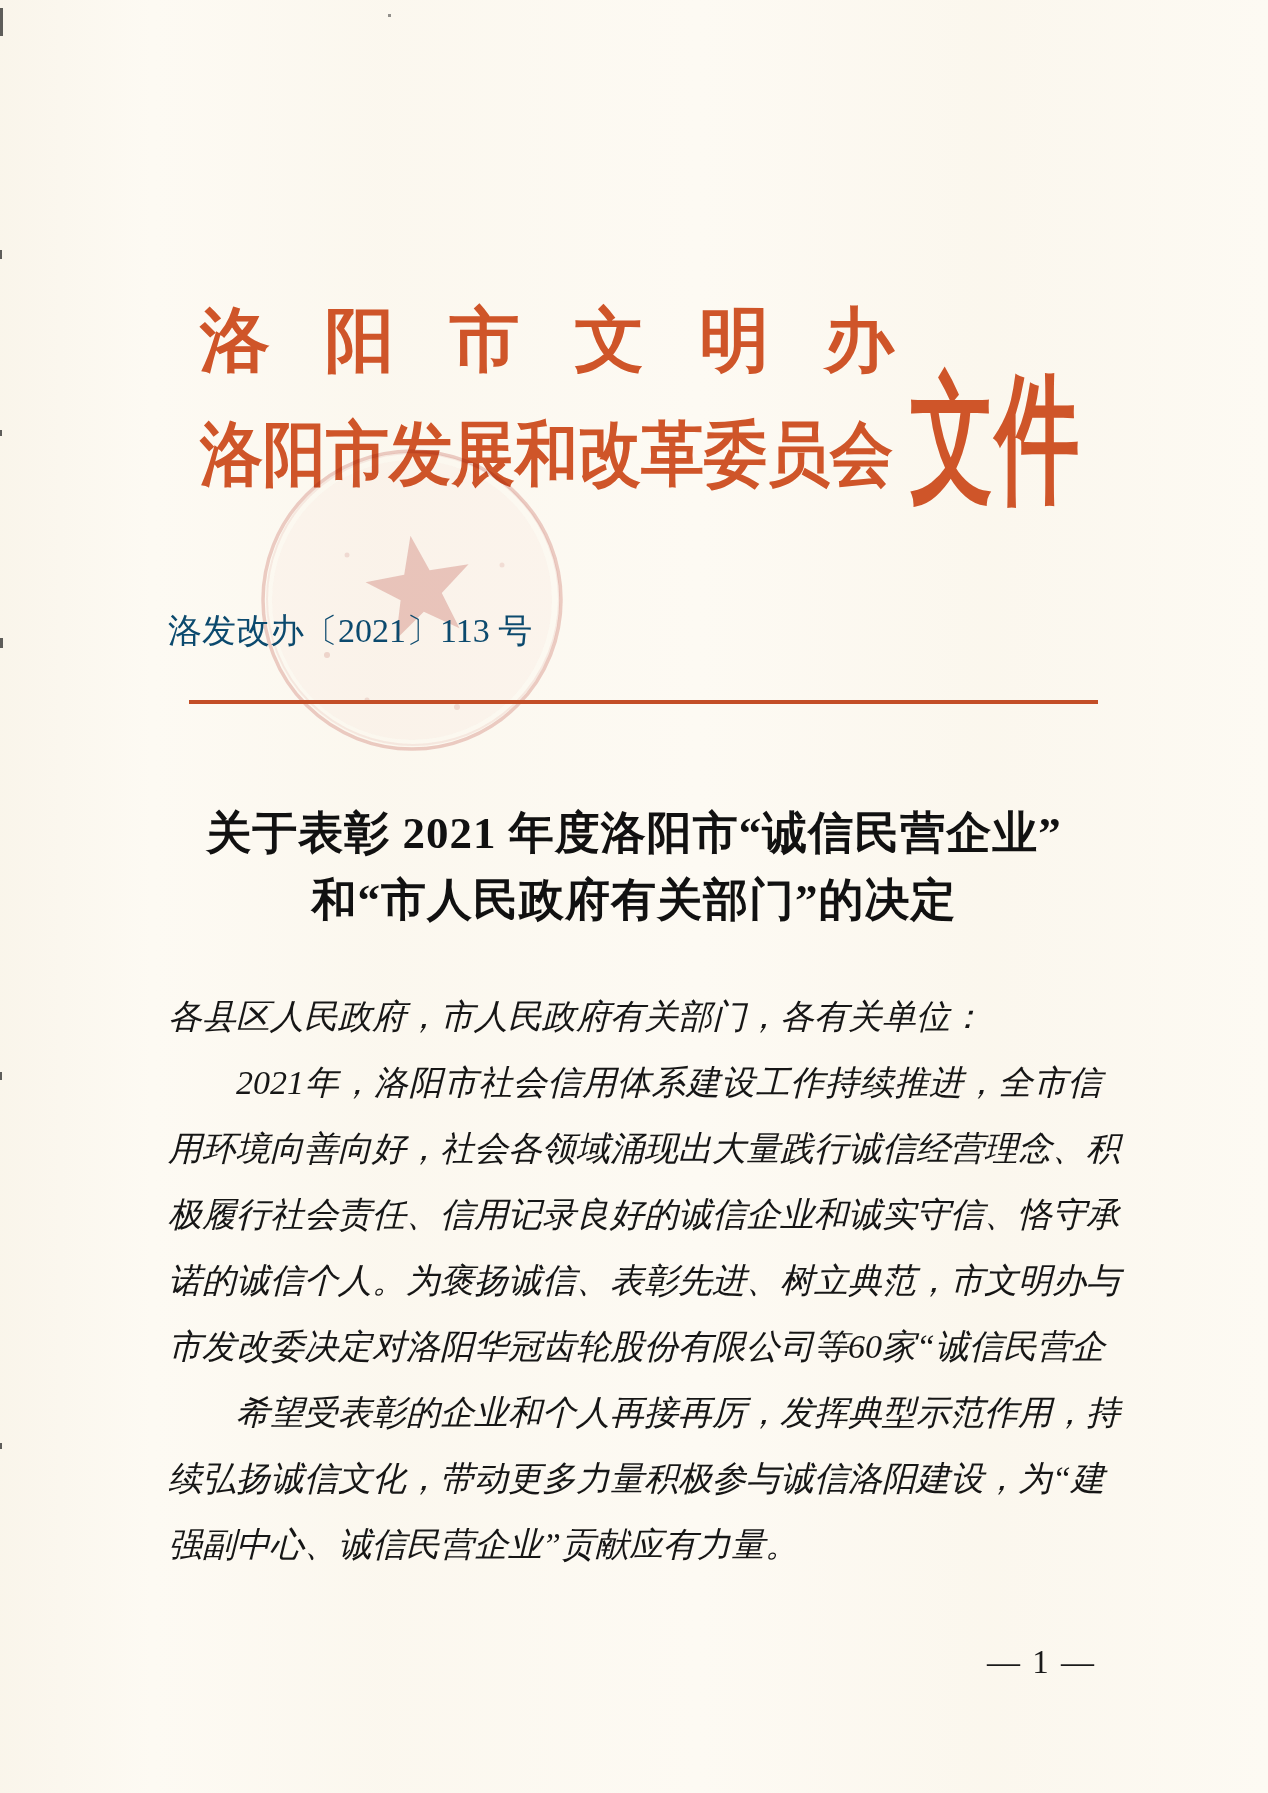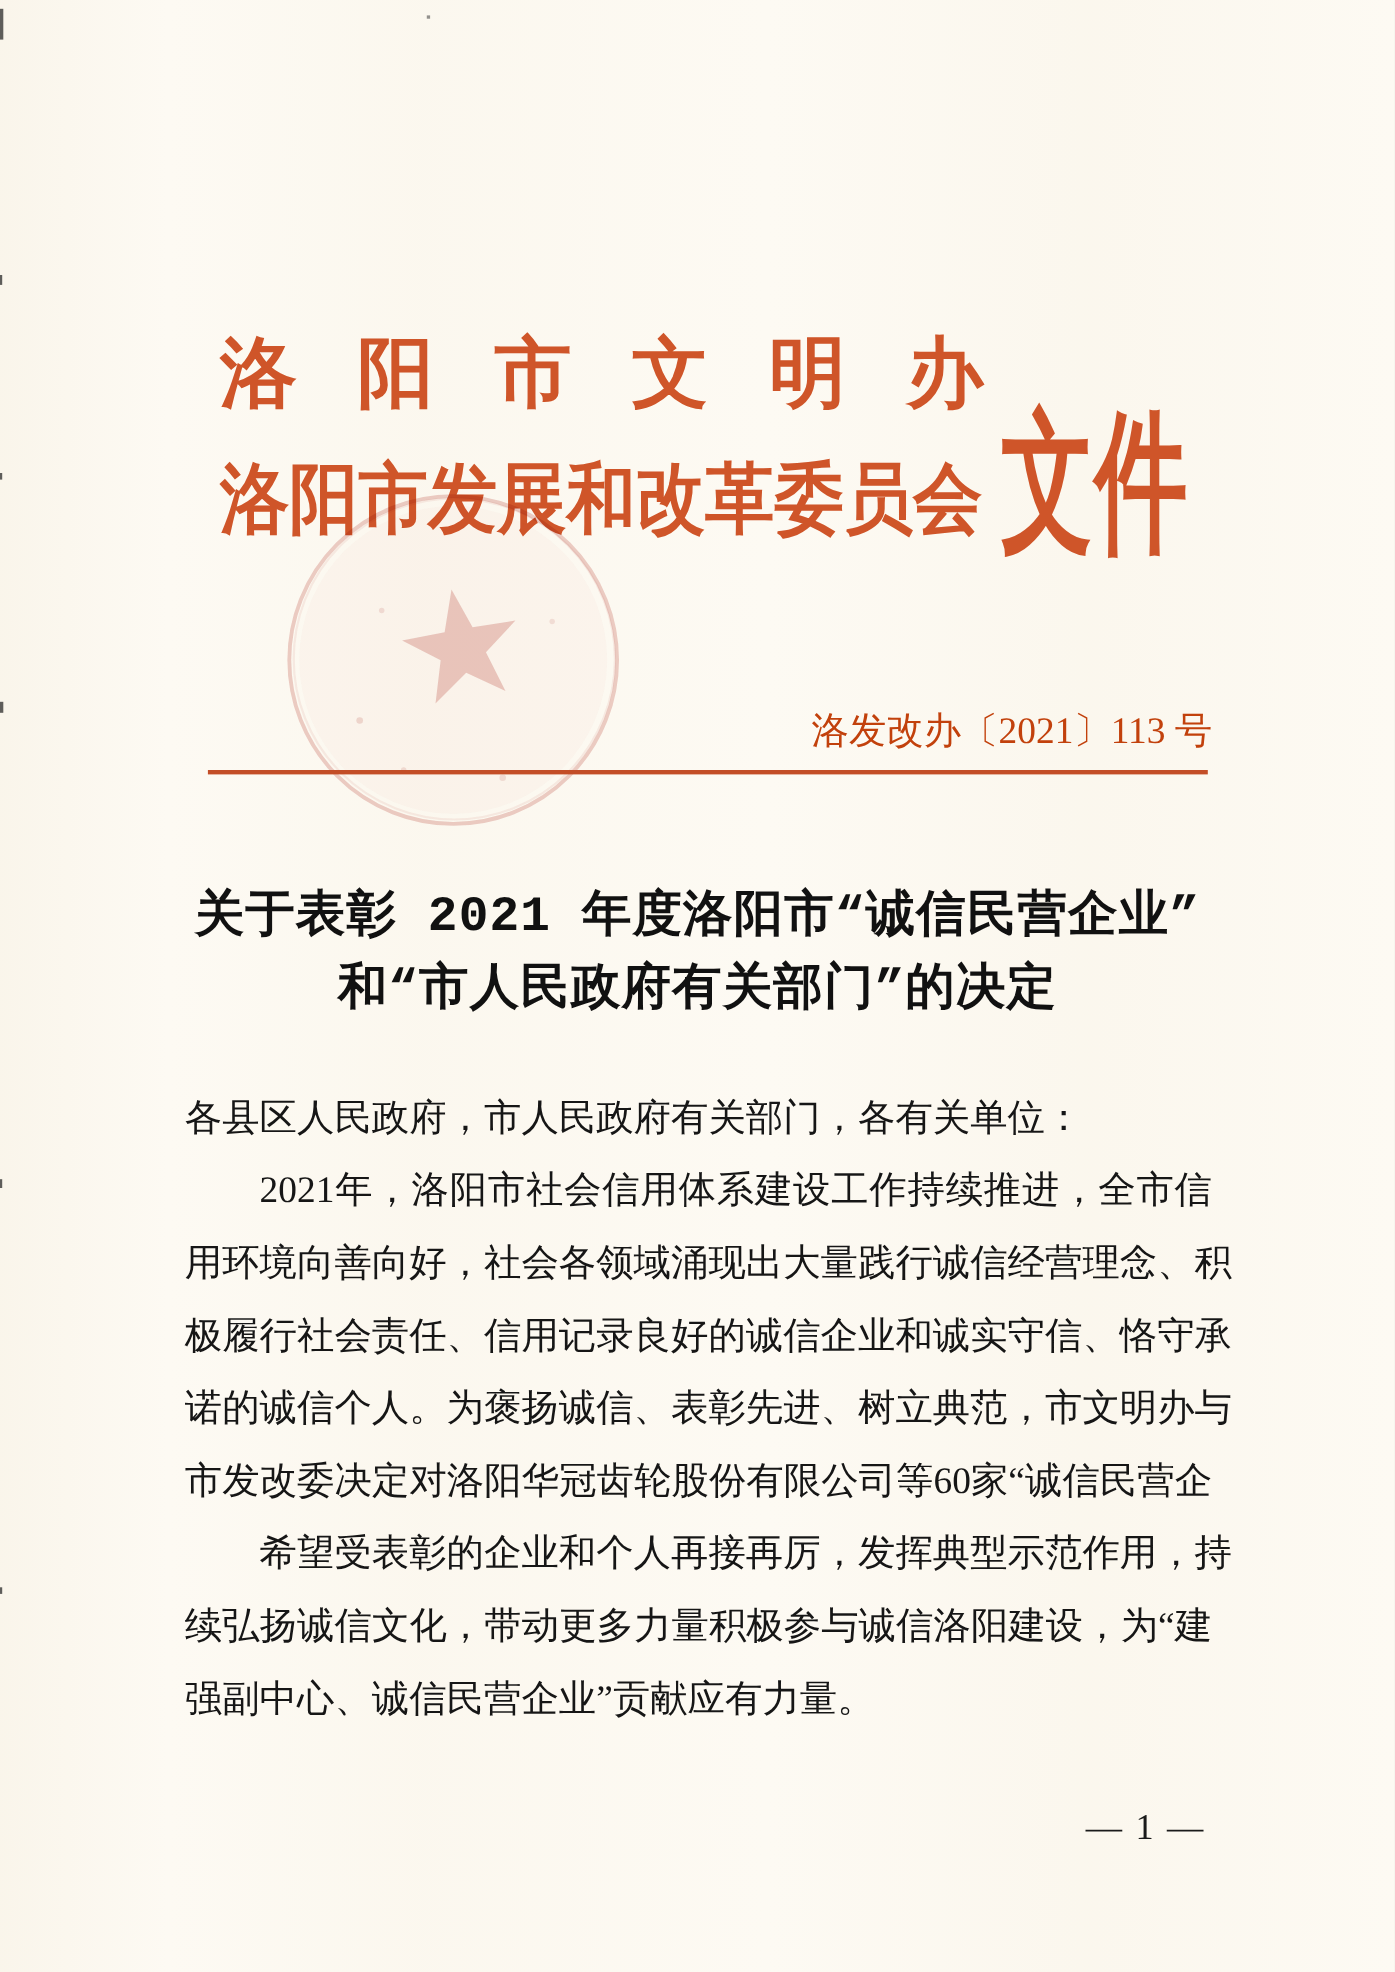--- a/index.html
+++ b/index.html
@@ -31,45 +31,45 @@
     font-size:70px;line-height:1;font-weight:bold;white-space:nowrap;
     transform:scaleX(0.90);transform-origin:left top;
   }
   .doc-type{
     position:absolute;left:910px;top:370px;
     font-size:140px;line-height:1;font-weight:bold;white-space:nowrap;
     transform:scaleX(0.60);transform-origin:left top;
     letter-spacing:2px;
   }
   .doc-number{
-    position:absolute;left:168px;top:645px;width:934px;
-    text-align:right;font-size:34px;line-height:40px;color:#c2410c;
+    position:absolute;left:168px;top:611px;width:934px;
+    text-align:left;font-size:34px;line-height:40px;color:#0c4a6e;
   }
   .red-rule{
     position:absolute;left:189px;top:700px;width:909px;height:4px;
   }
 
   
   .stamp{
     position:absolute;left:257px;top:445px;width:310px;height:310px;
     mix-blend-mode:multiply;opacity:.85;filter:blur(.7px);
     pointer-events:none;
   }
 
   
   .title{
     position:absolute;left:100px;top:800px;width:1068px;
     text-align:center;font-weight:bold;font-size:45px;line-height:67px;
-    color:#111;white-space:nowrap;letter-spacing:1px;font-family:Liberation Mono, monospace;
+    color:#111;white-space:nowrap;letter-spacing:1px;
   }
 
   
   .body-block{
     position:absolute;left:168px;top:984px;width:934px;
-    font-size:34px;color:#161616;
+    font-size:34px;color:#161616;font-style:italic;
   }
   .line{height:66px;line-height:66px;}
   .jline{display:flex;justify-content:space-between;}
   .jline.indent{padding-left:68px;}
   .plain{text-align:left;white-space:nowrap;}
 
   
   .page-number{
     position:absolute;top:1642px;right:172px;
     font-size:33px;line-height:40px;color:#1a1a1a;letter-spacing:2px;

